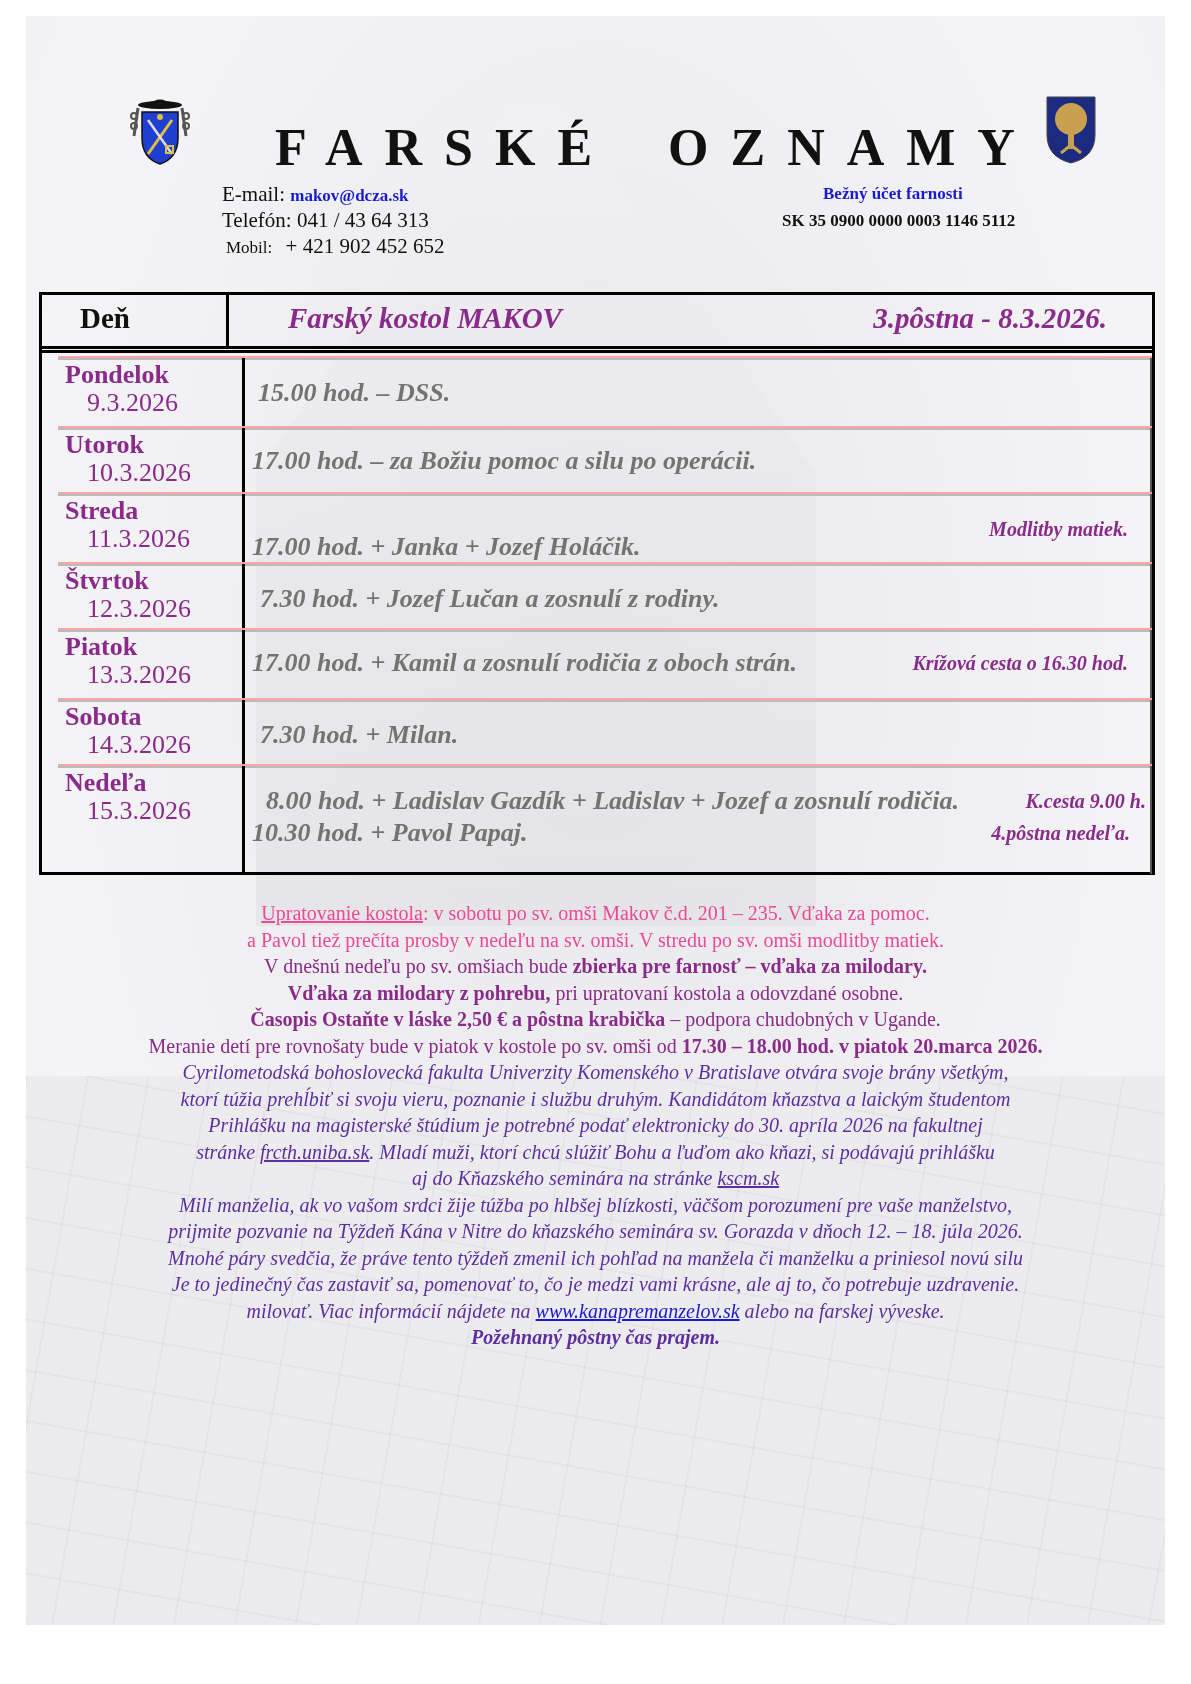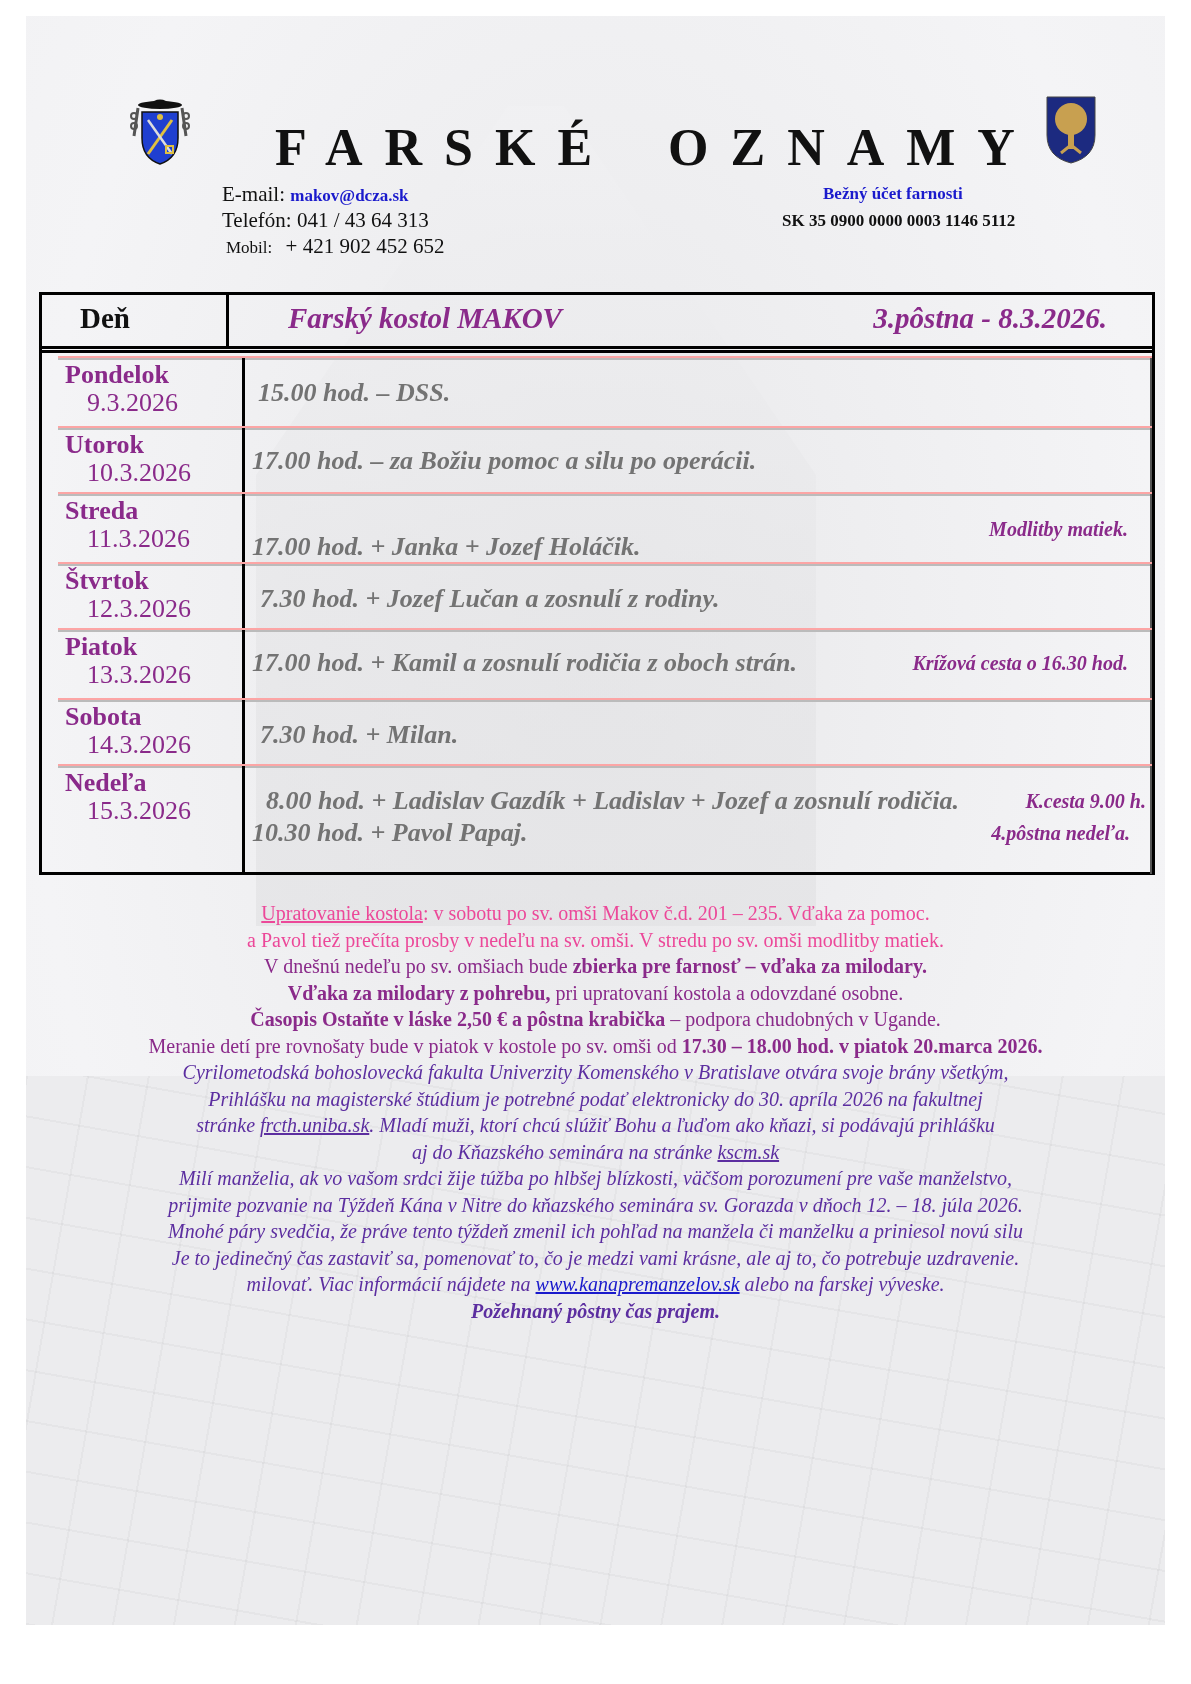--- a/index.html
+++ b/index.html
@@ -202,20 +202,21 @@
   <div class="line purp">
     <span class="b">Vďaka za milodary z pohrebu,</span><span> pri upratovaní kostola a odovzdané osobne.</span>
   </div>
   <div class="line purp">
     <span class="b">Časopis Ostaňte v láske 2,50 € a pôstna krabička</span><span> – podpora chudobných v Ugande.</span>
   </div>
   <div class="line purp">
     <span>Meranie detí pre rovnošaty bude v piatok v kostole po sv. omši od </span><span class="b">17.30 – 18.00 hod. v piatok 20.marca 2026.</span>
   </div>
   <div class="line vio">Cyrilometodská bohoslovecká fakulta Univerzity Komenského v Bratislave otvára svoje brány všetkým,</div>
+  <div class="line vio">ktorí túžia prehĺbiť si svoju vieru, poznanie i službu druhým. Kandidátom kňazstva a laickým študentom</div>
   <div class="line vio">Prihlášku na magisterské štúdium je potrebné podať elektronicky do 30. apríla 2026 na fakultnej</div>
   <div class="line vio">
     <span>stránke </span><span class="link">frcth.uniba.sk</span><span>. Mladí muži, ktorí chcú slúžiť Bohu a ľuďom ako kňazi, si podávajú prihlášku</span>
   </div>
   <div class="line vio">
     <span>aj do Kňazského seminára na stránke </span><span class="link">kscm.sk</span>
   </div>
   <div class="line vio">Milí manželia, ak vo vašom srdci žije túžba po hlbšej blízkosti, väčšom porozumení pre vaše manželstvo,</div>
   <div class="line vio">prijmite pozvanie na Týždeň Kána v Nitre do kňazského seminára sv. Gorazda v dňoch 12. – 18. júla 2026.</div>
   <div class="line vio">Mnohé páry svedčia, že práve tento týždeň zmenil ich pohľad na manžela či manželku a priniesol novú silu</div>

